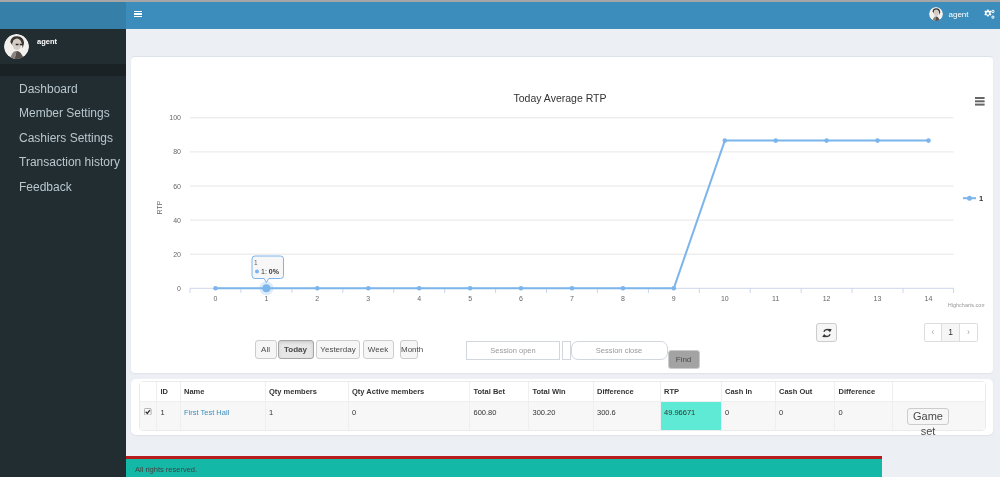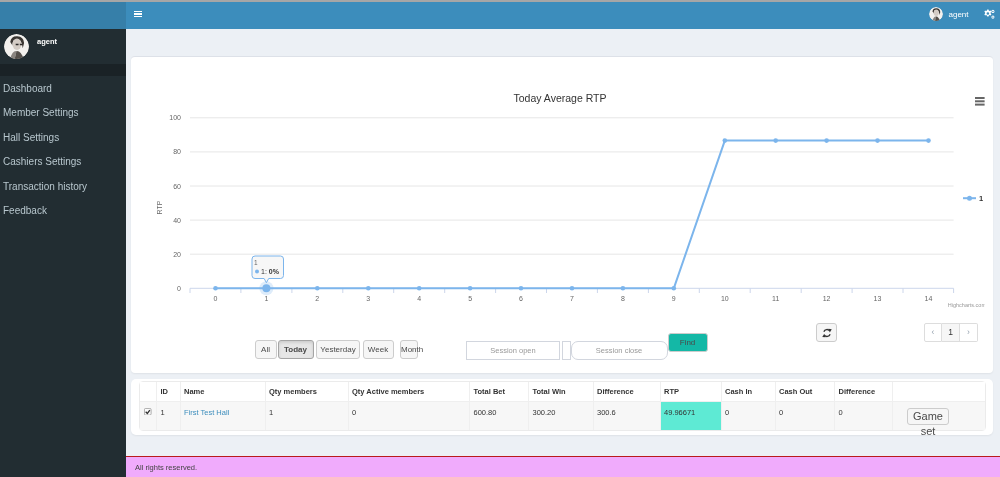--- a/index.html
+++ b/index.html
@@ -20,26 +20,26 @@
 #nav-agent { left:948.5px; top:10px; color:#fff; font-size:8px; z-index:12; }
 #nav-gear { left:983px; top:7px; z-index:12; }
 
 
 #sidebar { left:0; top:28px; width:126px; height:449px; background:#222d32; z-index:5; }
 #user-panel { position:absolute; left:0; top:4px; width:126px; height:34px; }
 #sb-avatar { position:absolute; left:4px; top:2px; width:25px; height:25px; border-radius:50%; overflow:hidden; }
 #sb-agent { position:absolute; left:37px; top:5px; color:#fff; font-size:7.5px; font-weight:bold; }
 #sb-sep { position:absolute; left:0; top:35.7px; width:126px; height:12px; background:#1a2226; }
 ul.menu { list-style:none; position:absolute; left:0; top:48.5px; width:126px; }
-ul.menu li { height:24.5px; line-height:24.5px; padding-left:3px; color:#b8c7ce; font-size:10px; }
+ul.menu li { height:24.5px; line-height:24.5px; padding-left:19px; color:#b8c7ce; font-size:12px; }
 
 
 #box1 { left:131.3px; top:56.4px; width:861.4px; height:316.6px; background:#fff; z-index:6; border-radius:4px; border-top:1px solid #dde1e8; box-shadow:0 1px 2px rgba(0,0,0,0.06); }
 #box2 { left:131.3px; top:378.5px; width:861.4px; height:56.5px; background:#fff; z-index:6; border-radius:5px; box-shadow:0 1px 2px rgba(0,0,0,0.06); }
-#footer { left:126px; top:456px; width:874px; height:21px; background:#f0abfc; border-top:1px solid #b91c1c; z-index:6; }
+#footer { left:126px; top:456px; width:756px; height:21px; background:#14b8a6; border-top:3px solid #b91c1c; z-index:6; }
 #footer span { position:absolute; left:9px; top:6px; font-size:7.5px; color:#444; }
 
 
 #chart { left:135px; top:57px; z-index:7; }
 
 
 .btn { position:absolute; height:19px; background:#f6f6f6; border:1px solid #ccc; border-radius:3px; font-size:8px; color:#4a4a4a; text-align:center; line-height:17px; z-index:8; }
 .btn.active { background:#e6e6e6; border-color:#a5a5a5; box-shadow:inset 0 1.5px 3px rgba(0,0,0,.12); }
 .inp { position:absolute; height:19px; background:#fff; border:1px solid #d2d6de; font-size:7.5px; color:#999; text-align:center; line-height:17px; z-index:8; }
 #refresh { left:816px; top:323px; width:21px; height:19px; }
@@ -105,21 +105,20 @@
           <path d="M7 28 Q9 18.5 14 19 L12 28 Z" fill="#8a8580"></path>
           <path d="M12 28 L14 19 Q19 18.5 22 28 Z" fill="#55504b"></path>
         </svg>
       </div>
       <div id="sb-agent">agent</div>
     </div>
     <div id="sb-sep"></div>
     <ul class="menu">
       <li>Dashboard</li>
       <li>Member Settings</li>
-      <li>Hall Settings</li>
       <li>Cashiers Settings</li>
       <li>Transaction history</li>
       <li>Feedback</li>
     </ul>
   </div>
 
   <div class="abs" id="box1"></div>
   <div class="abs" id="box2"></div>
   <div class="abs" id="footer">
       <span>All rights reserved.</span>
@@ -246,21 +245,21 @@
 
   <div class="btn" style="left:254.5px; top:340px; width:22px;">All</div>
   <div class="btn active" style="left:277.5px; top:340px; width:36px;font-weight:bold;">Today</div>
   <div class="btn" style="left:316px; top:340px; width:44px;">Yesterday</div>
   <div class="btn" style="left:362.5px; top:340px; width:31px;">Week</div>
   <div class="btn" style="left:400px; top:340px; width:18px;">Month</div>
 
   <div class="inp" style="left:466px; top:341px; width:94px;">Session open</div>
   <div class="inp" style="left:561.5px; top:341px; width:9px;"></div>
   <div class="inp" style="left:570.5px; top:341px; width:97px; color:#999;border-radius:7px;">Session close</div>
-  <div class="btn" style="left:667.5px; top:333px; width:40px; background:#14b8a6;">Find</div>
+  <div class="btn" style="left:667.5px; top:350px; width:32px; background:#a3a3a3;">Find</div>
 
   <div class="abs" id="tblwrap">
     <table id="tbl">
       <colgroup>
         <col style="width:16.5px">
           <col style="width:23.5px">
           <col style="width:85px">
           <col style="width:83px">
           <col style="width:121.5px">
           <col style="width:59px">

